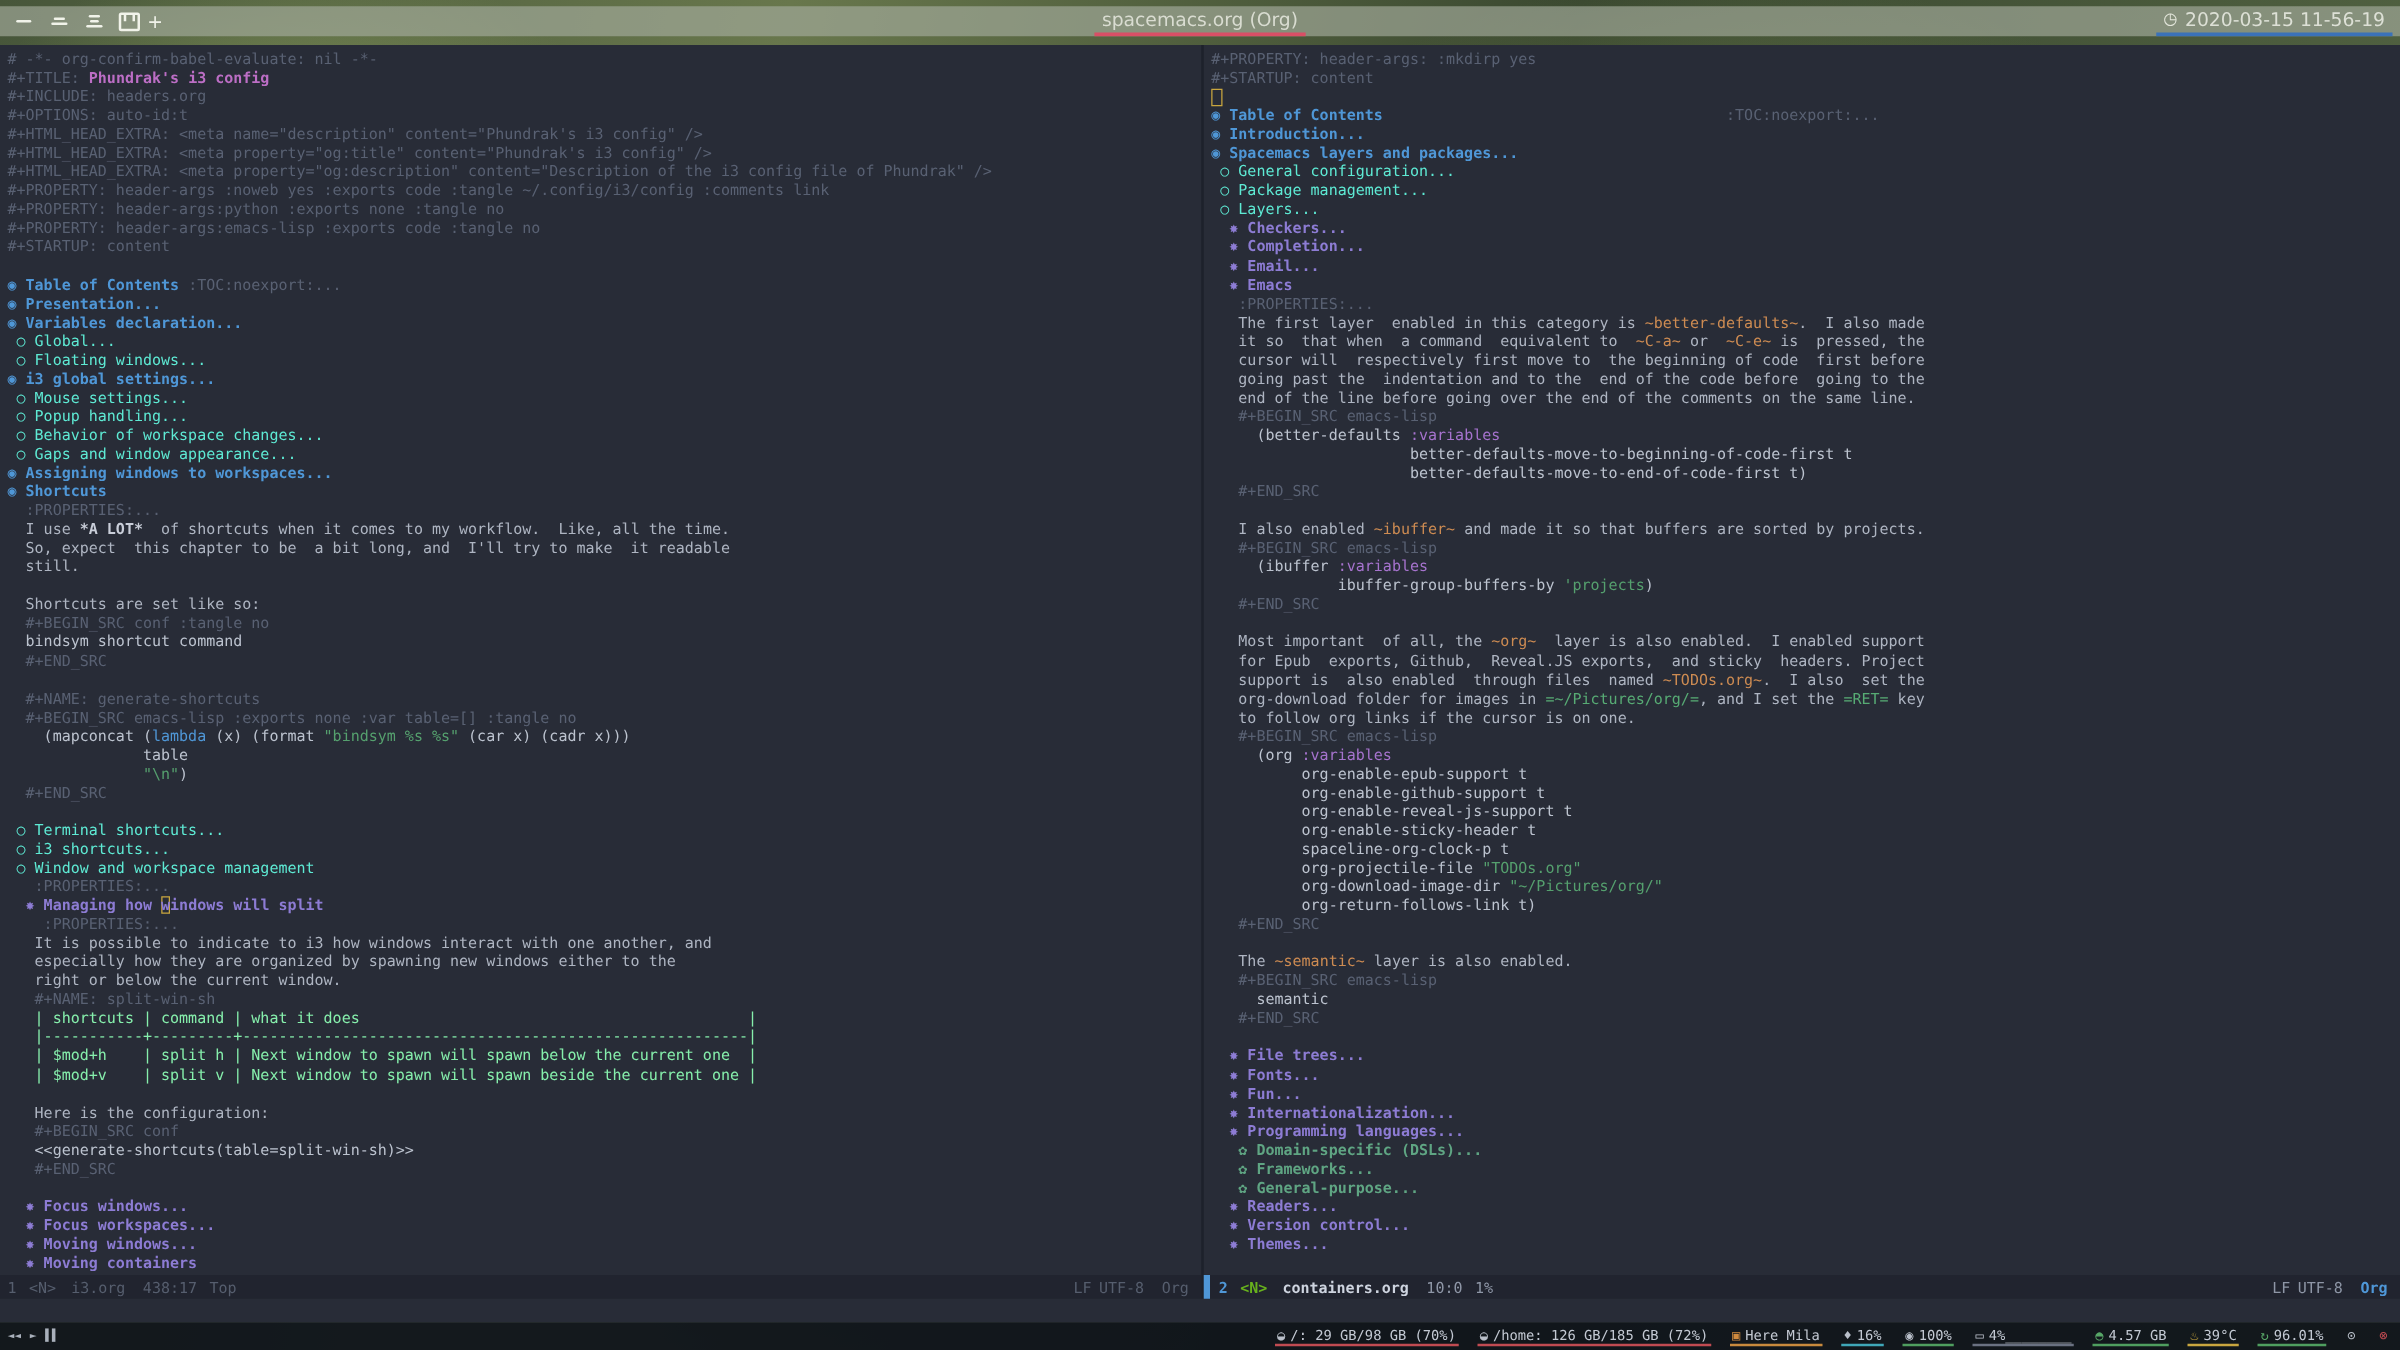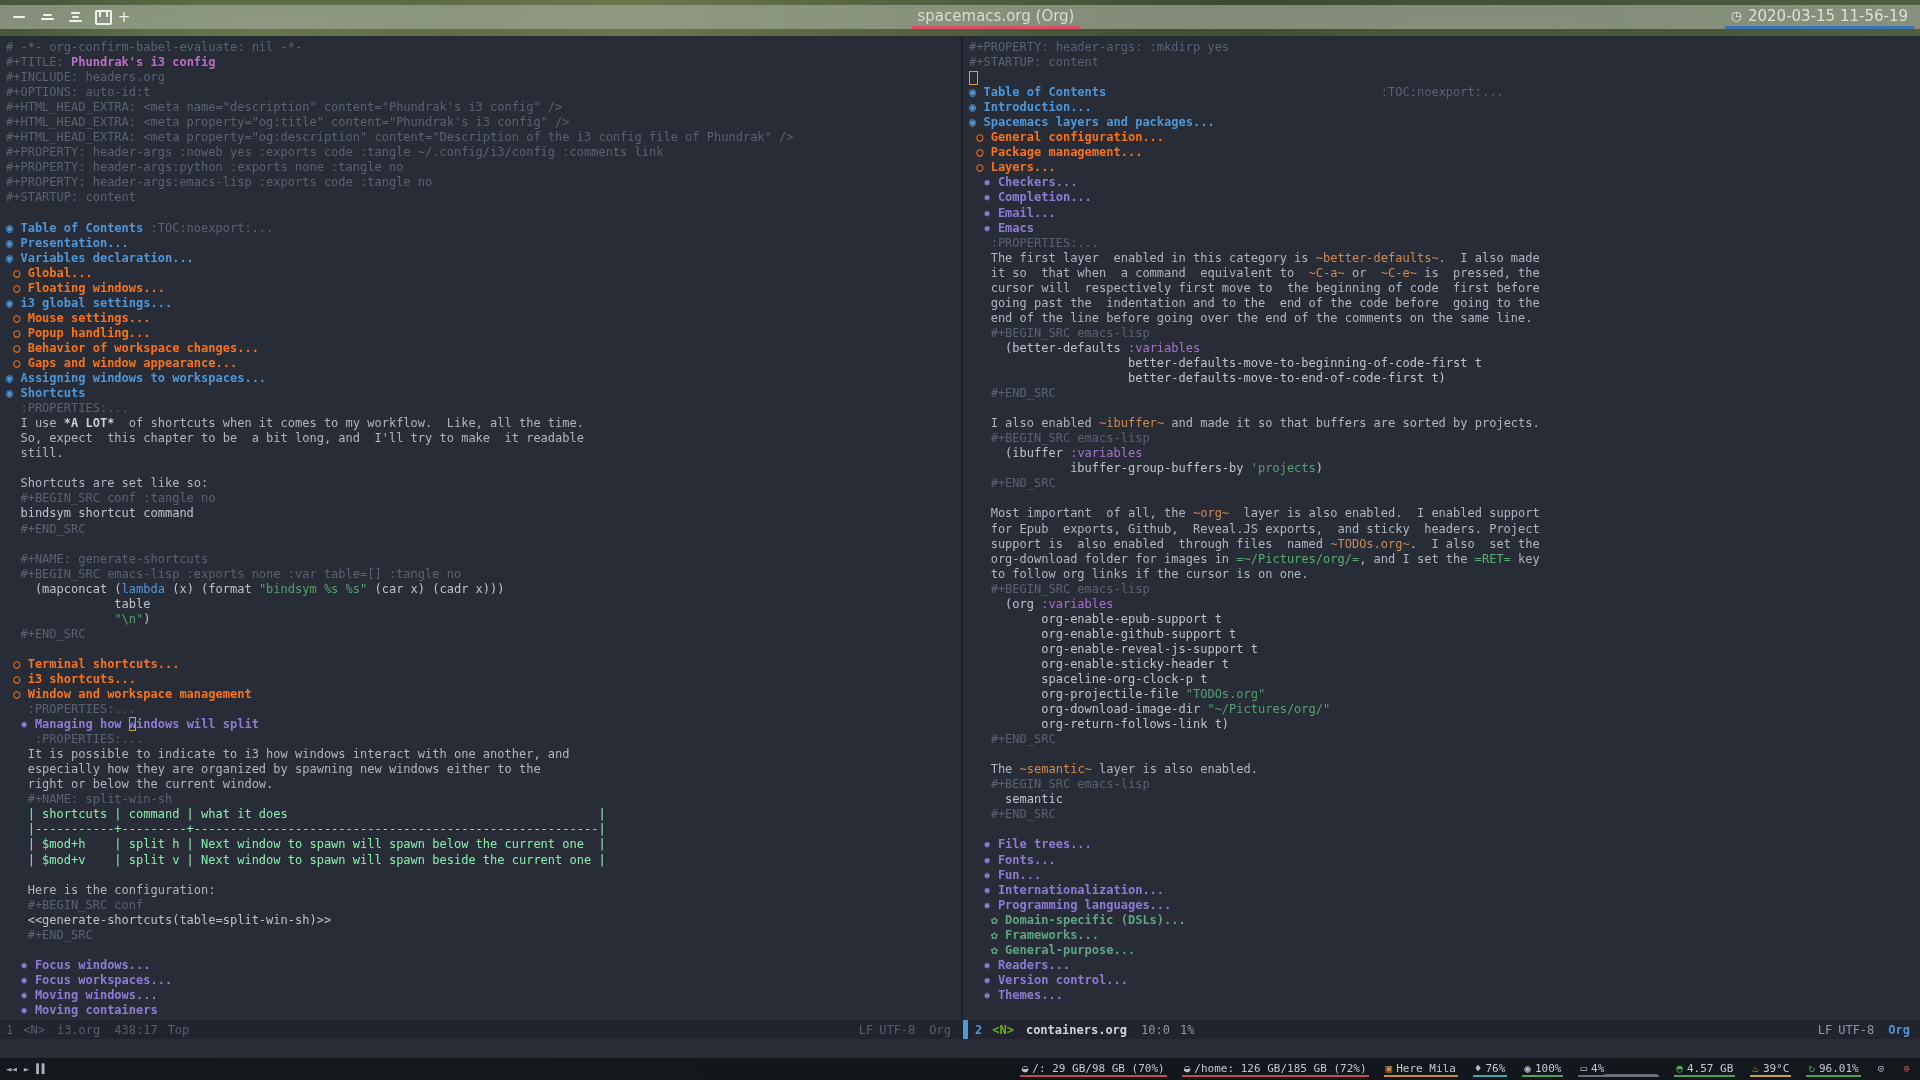--- a/index.html
+++ b/index.html
@@ -25,21 +25,20 @@
   .ws-bar{height:2px;background:#f1f3ea;border-radius:1px;}
   .ws4box{width:13px;height:11px;border:2px solid #f1f3ea;border-radius:2px;position:relative;}
   .ws4box:before,.ws4box:after{content:"";position:absolute;top:0;width:2px;height:5px;background:#f1f3ea;}
   .ws4box:before{left:2px;} .ws4box:after{right:2px;}
   .ws-add{width:20px;display:flex;align-items:center;justify-content:center;font-size:15px;color:#f1f3ea;font-family:"DejaVu Sans",sans-serif;}
   .tb-title{
     position:absolute;left:50%;top:0;transform:translateX(-50%);height:100%;
     display:flex;align-items:center;padding:0 6px;box-sizing:border-box;
     font-family:"DejaVu Sans",sans-serif;font-size:15px;color:#d9dcd1;
     border-bottom:3px solid #d94f66;
-    margin-left:36px;
   }
   .tb-clock{
     position:absolute;right:6px;top:0;height:100%;
     display:flex;align-items:center;gap:6px;padding:0 6px;box-sizing:border-box;
     font-family:"DejaVu Sans",sans-serif;font-size:15px;color:#dde0d6;
     border-bottom:3px solid #3b72b8;
   }
   .clock-glyph{font-size:13px;color:#e3e6db;}
   
   .emacs{
@@ -51,21 +50,21 @@
   .pane-left{width:961px;}
   .pane-divider{width:2px;background:#1d212b;}
   .pane-right{flex:1;}
   .content{flex:1;overflow:hidden;padding:4px 0 0 6px;font-size:12px;line-height:15.05px;white-space:pre;}
   .line{height:15.05px;}
   
   .s-dim{color:#596173;}
   .s-txt{color:#aeb5c2;}
   .s-src{color:#bcc3cf;}
   .s-h1{color:#4f97d7;font-weight:bold;text-align:right;}
-  .s-h2{color:#f97316;font-weight:bold;}
+  .s-h2{color:#5eead4;font-weight:normal;}
   .s-h3{color:#8d7cd4;font-weight:bold;}
   .s-h4{color:#5fa583;font-weight:bold;}
   .s-title{color:#bc6ec5;font-weight:bold;}
   .s-tbl{color:#86efac;margin-top:48px;}
   .s-str{color:#55a06e;}
   .s-verb{color:#57ab74;}
   .s-code{color:#cd8b52;}
   .s-kw{color:#4f97d7;}
   .s-sym{color:#a673ce;}
   .s-bold{color:#c9ced9;font-weight:bold;margin-top:20px;}
@@ -197,21 +196,21 @@
         <span class="tray-item" style="border-bottom-color: rgb(193, 75, 82);">
           <span class="ti-icon" style="color: rgb(185, 191, 201);">◒</span>
           <span class="ti-text">/home: 126 GB/185 GB (72%)</span>
         </span>
         <span class="tray-item" style="border-bottom-color: rgb(201, 138, 61);">
           <span class="ti-icon" style="color: rgb(208, 138, 62);">▣</span>
           <span class="ti-text">Here Mila</span>
         </span>
         <span class="tray-item" style="border-bottom-color: rgb(63, 167, 184);">
           <span class="ti-icon" style="color: rgb(185, 191, 201);">♦</span>
-          <span class="ti-text">76%</span>
+          <span class="ti-text">16%</span>
         </span>
         <span class="tray-item" style="border-bottom-color: rgb(79, 158, 95);">
           <span class="ti-icon" style="color: rgb(185, 191, 201);">◉</span>
           <span class="ti-text">100%</span>
         </span>
         <span class="tray-item" style="border-bottom-color: rgb(106, 113, 129);">
           <span class="ti-icon" style="color: rgb(185, 191, 201);">▭</span>
           <span class="ti-text">4%________</span>
         </span>
         <span class="tray-item" style="border-bottom-color: rgb(79, 158, 95);">

